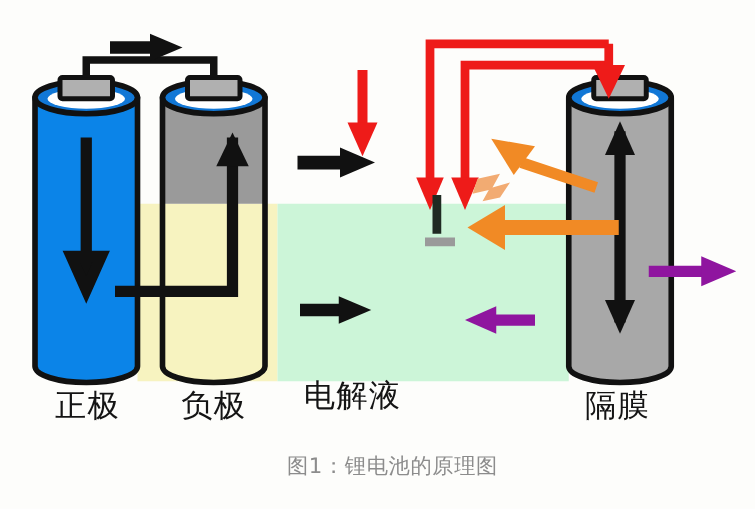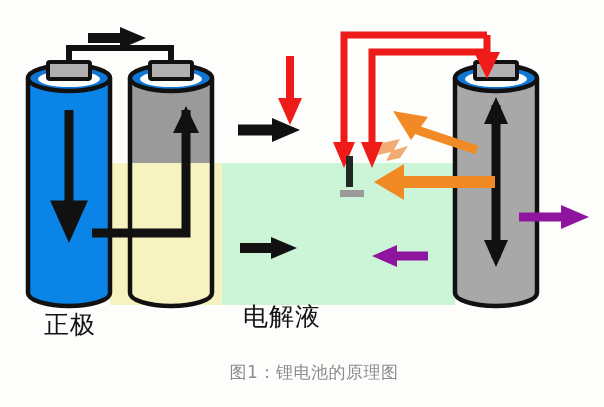--- a/index.html
+++ b/index.html
@@ -167,17 +167,19 @@
     <g>
       <path d="M382,143 L400,139 L394,150 L408,146 L400,158 L386,161 L391,152 L378,155 Z" fill="#f2ab72"></path>
     </g>
 
     <rect x="346" y="156" width="7" height="31" fill="#1f2a22"></rect>
     <rect x="340" y="190" width="24" height="7" fill="#9a9a9a"></rect>
 
   </svg>
 
   <div class="lbl" style="left:44px; top:308px;">正极</div>
+  <div class="lbl" style="left:145px; top:308px;">负极</div>
   <div class="lbl" style="left:243px; top:300px;">电解液</div>
+  <div class="lbl" style="left:468px; top:308px;">隔膜</div>
 
   <div id="caption">图1：锂电池的原理图</div>
 
 </div>
 
 </body></html>

